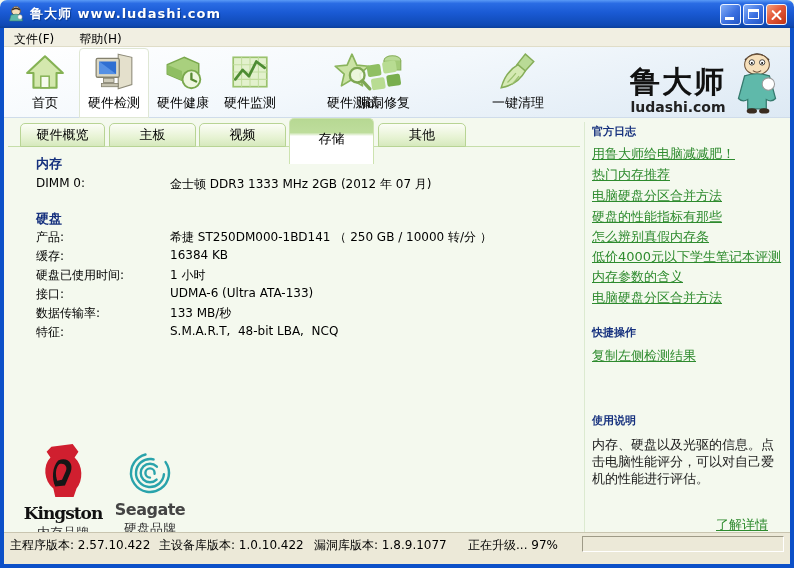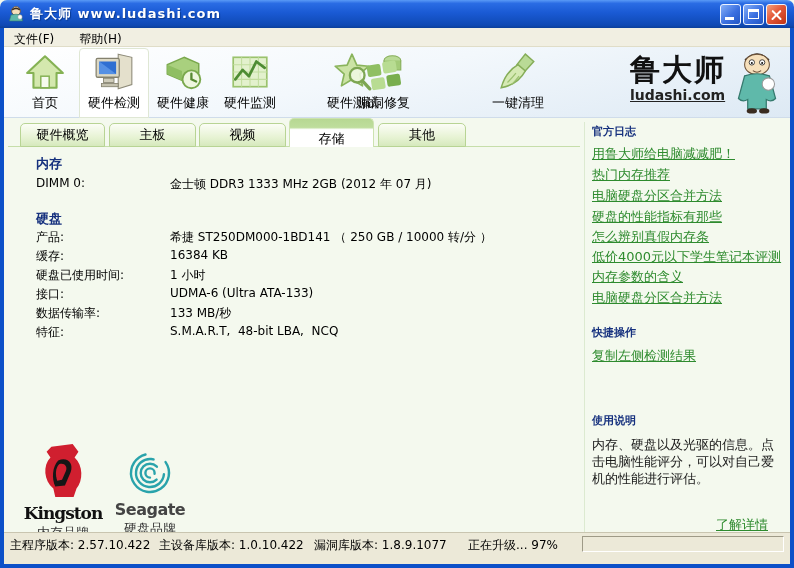--- a/index.html
+++ b/index.html
@@ -27,29 +27,29 @@
   
   .menubar { position:absolute; left:4px; right:4px; top:28px; height:19px; background:#f1efe2; border-bottom:1px solid #e0ddc8; z-index:10; }
   .menu-item { display:inline-block; padding:2px 10px 0 10px; font-size:12px; color:#000; cursor:default; }
 
   
   .toolbar { position:absolute; left:4px; right:4px; top:47px; height:71px; background:linear-gradient(168deg,#ffffff 0%,#f3f8fc 45%,#dde9f4 100%); border-bottom:1px solid #cfdcea; z-index:10; }
   .tb-item { position:absolute; top:2px; width:66px; height:68px; text-align:center; cursor:pointer; }
   .tb-item.sel { top:1px; width:70px; height:70px; background:#fff; border:1px solid #dfe7d4; border-radius:4px 4px 0 0; }
   .tb-icon { display:block; margin:2px auto 0 auto; width:42px; height:42px; }
   .tb-label { display:block; font-size:13px; color:#000; margin-top:1px; white-space:nowrap; }
-  .brandbox { position:absolute; right:64px; top:8px; width:96px; }
+  .brandbox { position:absolute; right:64px; top:20px; width:96px; text-align:center; }
   .brand-title { font-family:"DejaVu Serif","Liberation Serif",serif; font-size:30px; font-weight:bold; color:#111; line-height:30px; letter-spacing:2px; }
-  .brand-sub { font-size:14px; font-weight:bold; color:#222; margin-top:2px;text-decoration:underline; }
+  .brand-sub { font-size:14px; font-weight:bold; color:#222; margin-top:2px; }
   .mascot { position:absolute; right:6px; top:2px; width:54px; height:66px; }
 
   
   .tab { position:absolute; height:24px; top:123px; text-align:center; font-size:13px; color:#000; line-height:22px;
     background:linear-gradient(180deg,#fbfdf6 0%,#e7f3d4 60%,#d6e9bd 100%); border:1px solid #b8d494; border-radius:5px 5px 0 0; cursor:pointer; z-index:12; }
-  .tab.sel { top:118px; height:29px; background:linear-gradient(180deg,#b7d893 0%,#bedd9c 30%,#ffffff 38%,#ffffff 100%);
+  .tab.sel { top:118px; height:46px; background:linear-gradient(180deg,#b7d893 0%,#bedd9c 30%,#ffffff 38%,#ffffff 100%);
     border:1px solid #cde3b0; border-bottom:none; line-height:16px; padding-top:12px; z-index:14; }
   .tabline { position:absolute; left:8px; top:146px; width:572px; height:1px; background:#c6deaa; z-index:11; }
 
   
   .sec-title { position:absolute; left:36px; font-size:13px; font-weight:bold; color:#16317e; }
   .row-label { position:absolute; left:36px; font-size:12px; color:#000; white-space:pre; }
   .row-value { position:absolute; left:170px; font-size:12px; color:#000; white-space:pre; }
 
   .divider-v { position:absolute; left:584px; top:122px; bottom:30px; width:1px; background:#dcead0; }
 

